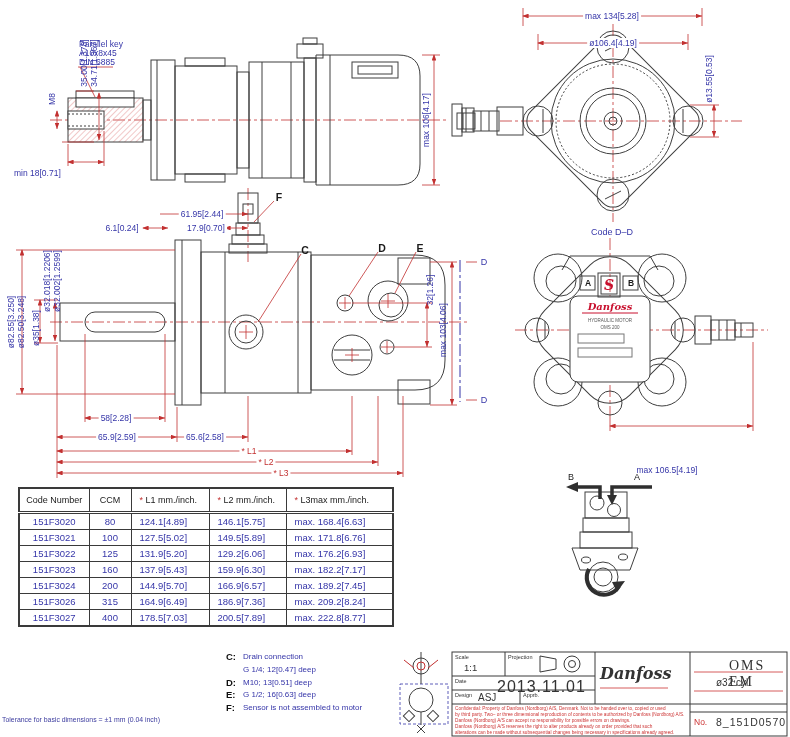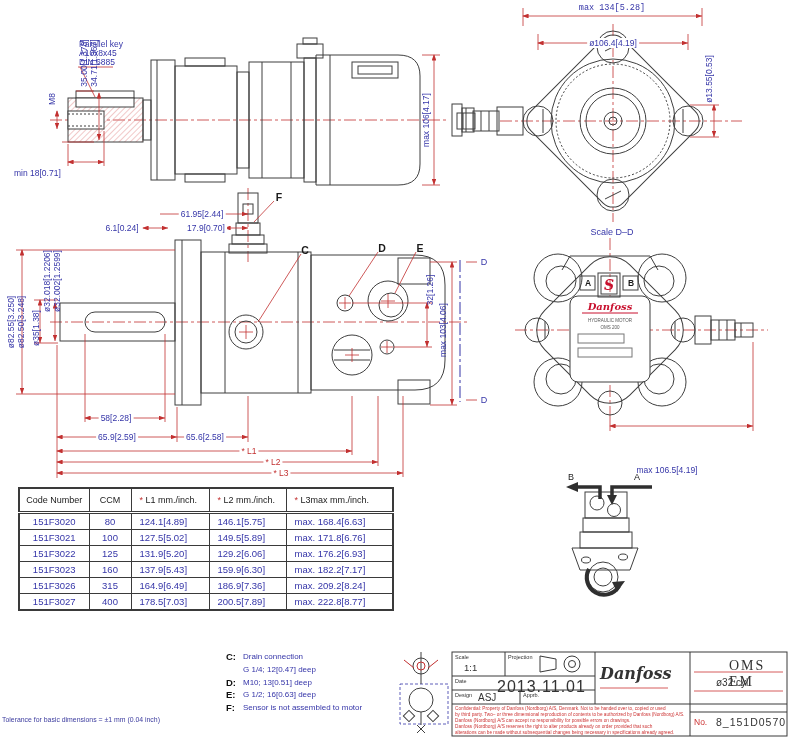--- a/index.html
+++ b/index.html
@@ -328,24 +328,24 @@
 </div>
 
 <div class="vblock" style="left:89px;top:63px;">
   <div>35.00[1.378]</div>
   <div>34.71[1.367]</div>
 </div>
 <span class="lbl vert" style="left:52px;top:99px;">M8</span>
 <span class="lbl" style="left:14px;top:168px;">min 18[0.71]</span>
 <span class="lbl vert" style="left:426px;top:120px;">max 106[4.17]</span>
 
-<span class="lbl ctr bg" style="left:612px;top:8px;font-family:Liberation Mono, monospace;">max 134[5.28]</span>
+<span class="lbl ctr bg" style="left:612px;top:16px;">max 134[5.28]</span>
 <span class="lbl ctr bg" style="left:613px;top:43px;">ø106.4[4.19]</span>
 <span class="lbl vert" style="left:709px;top:79px;">ø13.55[0.53]</span>
-<span class="lbl ctr" style="left:612px;top:232px;font-size:9px;">Scale D–D</span>
+<span class="lbl ctr" style="left:612px;top:232px;font-size:9px;">Code D–D</span>
 
 <div class="vblock" style="left:16px;top:322px;">
   <div>ø82.55[3.250]</div>
   <div>ø82.50[3.248]</div>
 </div>
 <div class="vblock" style="left:52px;top:281px;">
   <div>ø32.018[1.2206]</div>
   <div>ø32.002[1.2599]</div>
 </div>
 <span class="lbl vert" style="left:36px;top:328px;">ø35[1.38]</span>
@@ -361,21 +361,21 @@
 
 <span class="lbl vert" style="left:430px;top:290px;">32[1.26]</span>
 <span class="lbl vert" style="left:443px;top:330px;">max 103[4.06]</span>
 <span class="lbl ctr" style="left:484px;top:262px;font-size:9px;">D</span>
 <span class="lbl ctr" style="left:484px;top:400px;font-size:9px;">D</span>
 
 <span class="lbl ctr bg" style="left:116px;top:418px;">58[2.28]</span>
 <span class="lbl ctr bg" style="left:117px;top:437px;">65.9[2.59]</span>
 <span class="lbl ctr bg" style="left:205px;top:437px;">65.6[2.58]</span>
 <span class="lbl ctr bg red" style="left:249px;top:451px;">* L1</span>
-<span class="lbl ctr bg red" style="left:266px;top:462px;margin-left:7px;">* L2</span>
+<span class="lbl ctr bg red" style="left:266px;top:462px;">* L2</span>
 <span class="lbl ctr bg red" style="left:281px;top:473px;">* L3</span>
 
 <span class="lbl ctr bg" style="left:667px;top:426px;margin-top:44px;">max 106.5[4.19]</span>
 <span class="lbl ctr blk" style="left:588px;top:283px;font-size:8.5px;font-weight:700;">A</span>
 <span class="lbl ctr blk" style="left:631px;top:283px;font-size:8.5px;font-weight:700;">B</span>
 <span class="lbl ctr script" style="left:609px;top:285px;font-size:14px;">S</span>
 
 <span class="lbl ctr script" style="left:610px;top:306px;font-size:10px;">Danfoss</span>
 <span class="lbl ctr" style="left:610px;top:320px;font-size:4.5px;color:#555;">HYDRAULIC MOTOR</span>
 <span class="lbl ctr" style="left:610px;top:327px;font-size:4.5px;color:#555;">OMS 200</span>
@@ -421,20 +421,27 @@
         <td>131.9[5.20]</td>
         <td>129.2[6.06]</td>
         <td>max. 176.2[6.93]</td>
       </tr>
       <tr>
         <td class="tc">151F3023</td>
         <td class="tc">160</td>
         <td>137.9[5.43]</td>
         <td>159.9[6.30]</td>
         <td>max. 182.2[7.17]</td>
+      </tr>
+      <tr>
+        <td class="tc">151F3024</td>
+        <td class="tc">200</td>
+        <td>144.9[5.70]</td>
+        <td>166.9[6.57]</td>
+        <td>max. 189.2[7.45]</td>
       </tr>
       <tr>
         <td class="tc">151F3026</td>
         <td class="tc">315</td>
         <td>164.9[6.49]</td>
         <td>186.9[7.36]</td>
         <td>max. 209.2[8.24]</td>
       </tr>
       <tr>
         <td class="tc">151F3027</td>

